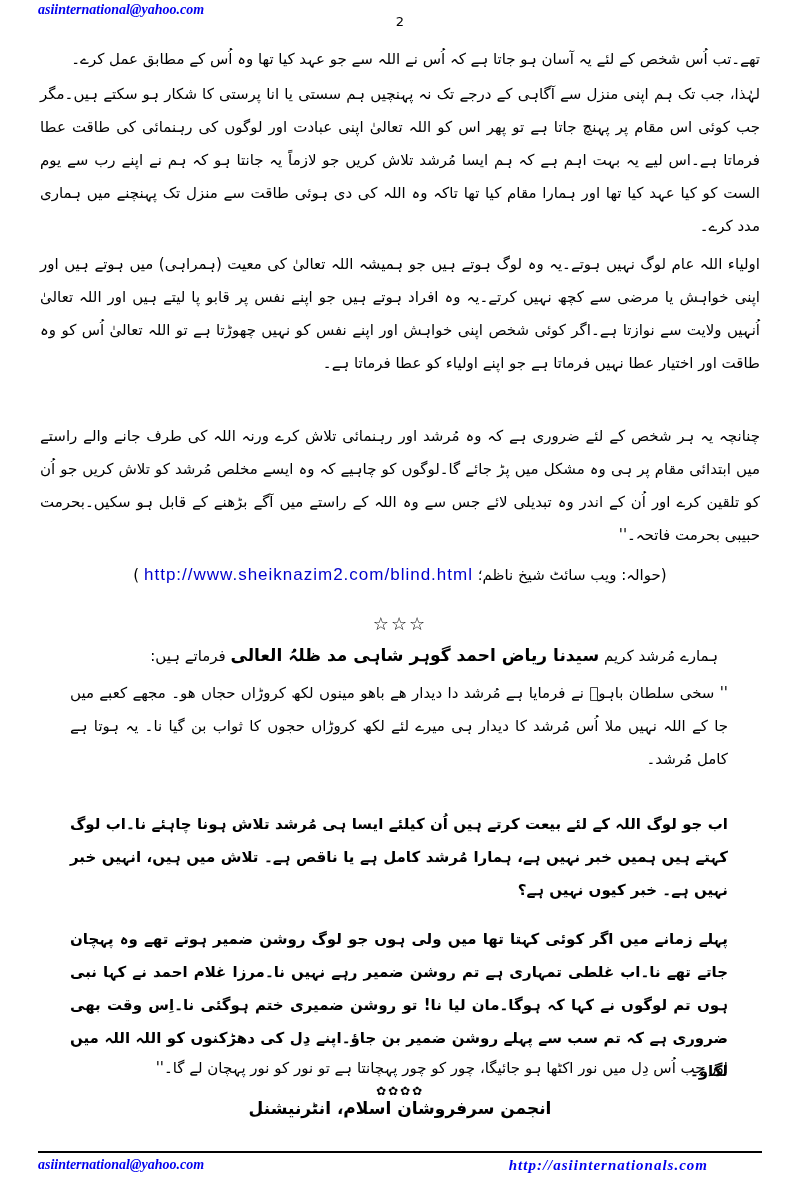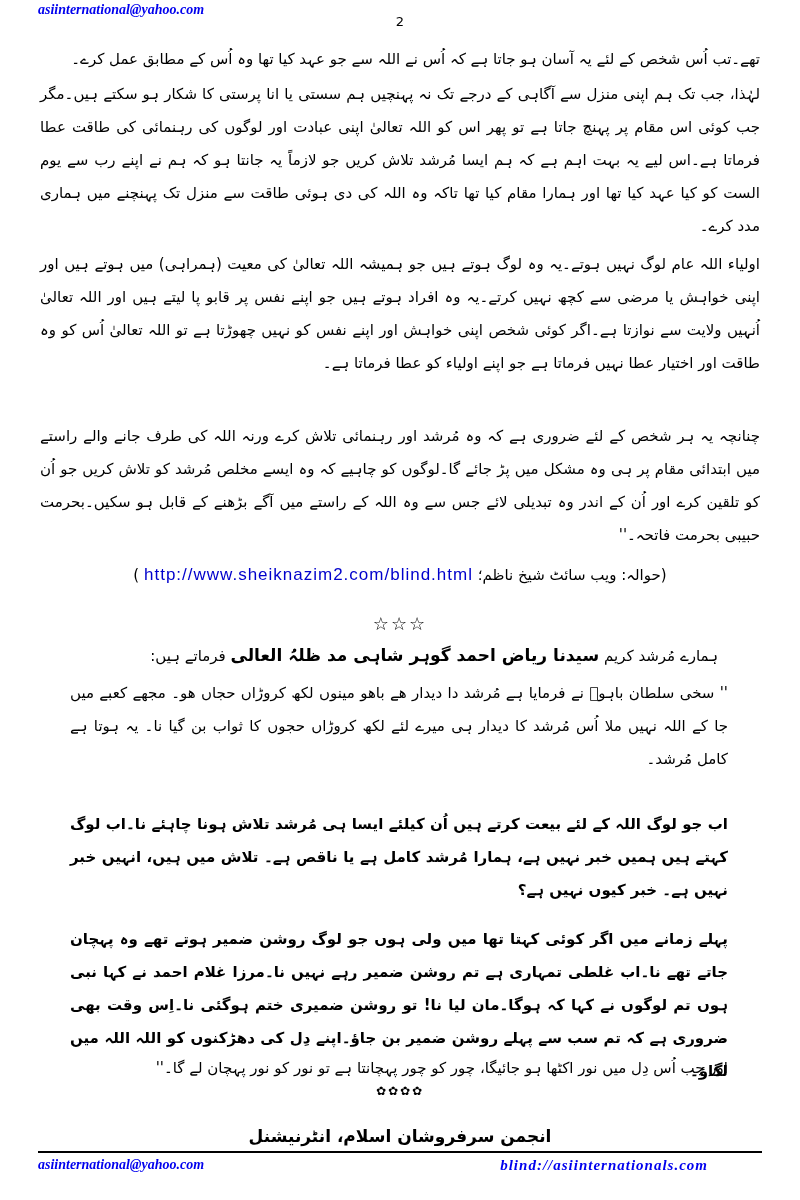--- a/index.html
+++ b/index.html
@@ -15,21 +15,21 @@
   .ref .link { font-family: "Liberation Sans", sans-serif; color: #0000cc; letter-spacing: 1px; font-size: 17px; }
   .stars { position: absolute; top: 613px; left: 0; width: 800px; text-align: center; font-size: 18px; letter-spacing: 2px; }
   .title-line { position: absolute; top: 641px; right: 82px; left: 32px; direction: rtl; text-align: right; font-size: 15px; line-height: 28px; }
   .title-line b { font-size: 17px; font-weight: bold; }
   .q { position: absolute; left: 70px; right: 72px; direction: rtl; text-align: justify; text-align-last: right; font-size: 15px; line-height: 33px; }
   .q1 { top: 677px; }
   .q2 { top: 808px; font-weight: bold; }
   .q3 { top: 923px; font-weight: bold; }
   .q4 { top: 1052px; }
   .ornament { position: absolute; top: 1084px; left: 0; width: 800px; text-align: center; font-size: 12px; letter-spacing: 2px; }
-  .org { position: absolute; top: 1098px; left: 0; width: 800px; text-align: center; direction: rtl; font-weight: bold; font-size: 17px; margin-top: 28px; }
+  .org { position: absolute; top: 1098px; left: 0; width: 800px; text-align: center; direction: rtl; font-weight: bold; font-size: 17px; }
   .rule { position: absolute; top: 1151px; left: 38px; width: 724px; height: 0; border-top: 2px solid #000; }
   .ftr-email { position: absolute; left: 38px; top: 1157px; font-family: "Liberation Serif", serif; font-style: italic; font-weight: bold; font-size: 14px; color: #0000ee; }
   .ftr-url { position: absolute; right: 92px; top: 1157px; font-family: "Liberation Serif", serif; font-style: italic; font-weight: bold; font-size: 15px; letter-spacing: 1px; color: #0000ee; }
 </style>
 </head>
 <body>
 
 <div>
   <a class="hdr-email">asiinternational@yahoo.com</a>
   <div class="page-num">2</div>
@@ -56,14 +56,14 @@
   <div class="q q1">'' سخی سلطان باہوؒ نے فرمایا ہے مُرشد دا دیدار ھے باھو مینوں لکھ کروڑاں حجاں ھو۔ مجھے کعبے میں جا کے اللہ نہیں ملا اُس مُرشد کا دیدار ہی میرے لئے لکھ کروڑاں حجوں کا ثواب بن گیا نا۔ یہ ہوتا ہے کامل مُرشد۔</div>
   <div class="q q2">اب جو لوگ اللہ کے لئے بیعت کرتے ہیں اُن کیلئے ایسا ہی مُرشد تلاش ہونا چاہئے نا۔اب لوگ کہتے ہیں ہمیں خبر نہیں ہے، ہمارا مُرشد کامل ہے یا ناقص ہے۔ تلاش میں ہیں، انہیں خبر نہیں ہے۔ خبر کیوں نہیں ہے؟</div>
   <div class="q q3">پہلے زمانے میں اگر کوئی کہتا تھا میں ولی ہوں جو لوگ روشن ضمیر ہوتے تھے وہ پہچان جاتے تھے نا۔اب غلطی تمہاری ہے تم روشن ضمیر رہے نہیں نا۔مرزا غلام احمد نے کہا نبی ہوں تم لوگوں نے کہا کہ ہوگا۔مان لیا نا! تو روشن ضمیری ختم ہوگئی نا۔اِس وقت بھی ضروری ہے کہ تم سب سے پہلے روشن ضمیر بن جاؤ۔اپنے دِل کی دھڑکنوں کو اللہ اللہ میں لگاؤ۔</div>
   <div class="q q4">اور جب اُس دِل میں نور اکٹھا ہو جائیگا، چور کو چور پہچانتا ہے تو نور کو نور پہچان لے گا۔''</div>
 
   <div class="ornament">✿✿✿✿</div>
   <div class="org">انجمن سرفروشان اسلام، انٹرنیشنل</div>
 
   <div class="rule"></div>
   <a class="ftr-email">asiinternational@yahoo.com</a>
-  <a class="ftr-url">blind://asiinternationals.com</a>
+  <a class="ftr-url">http://asiinternationals.com</a>
 </div>
 
 </body></html>

